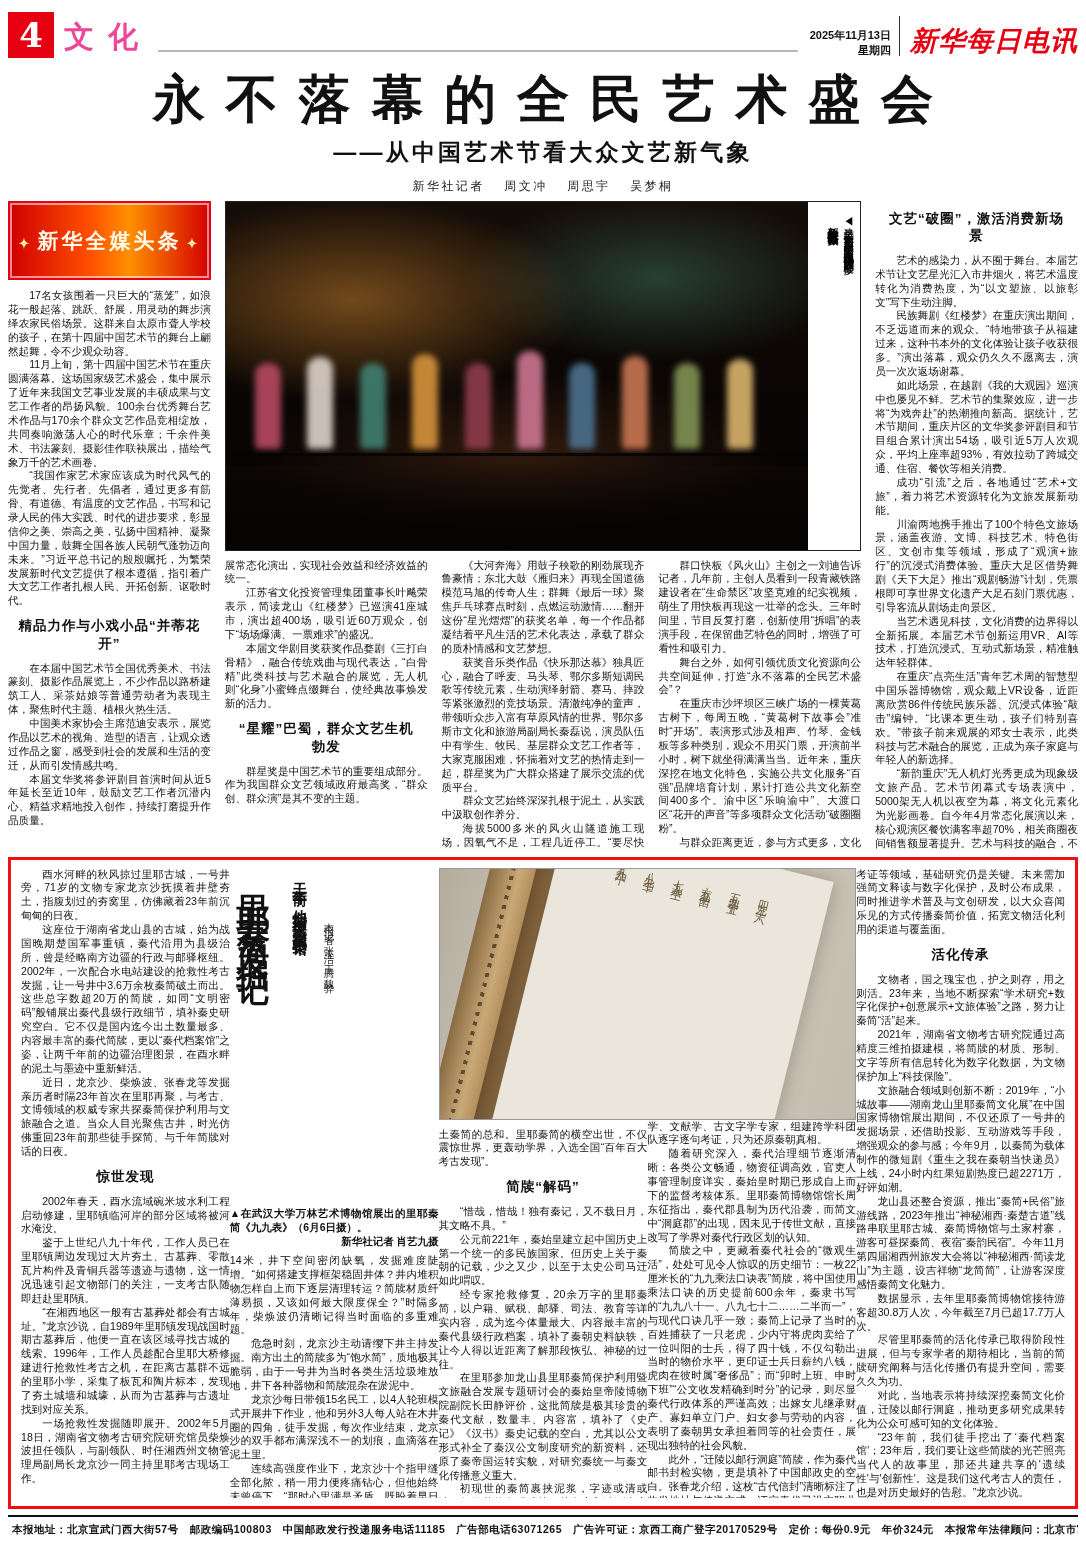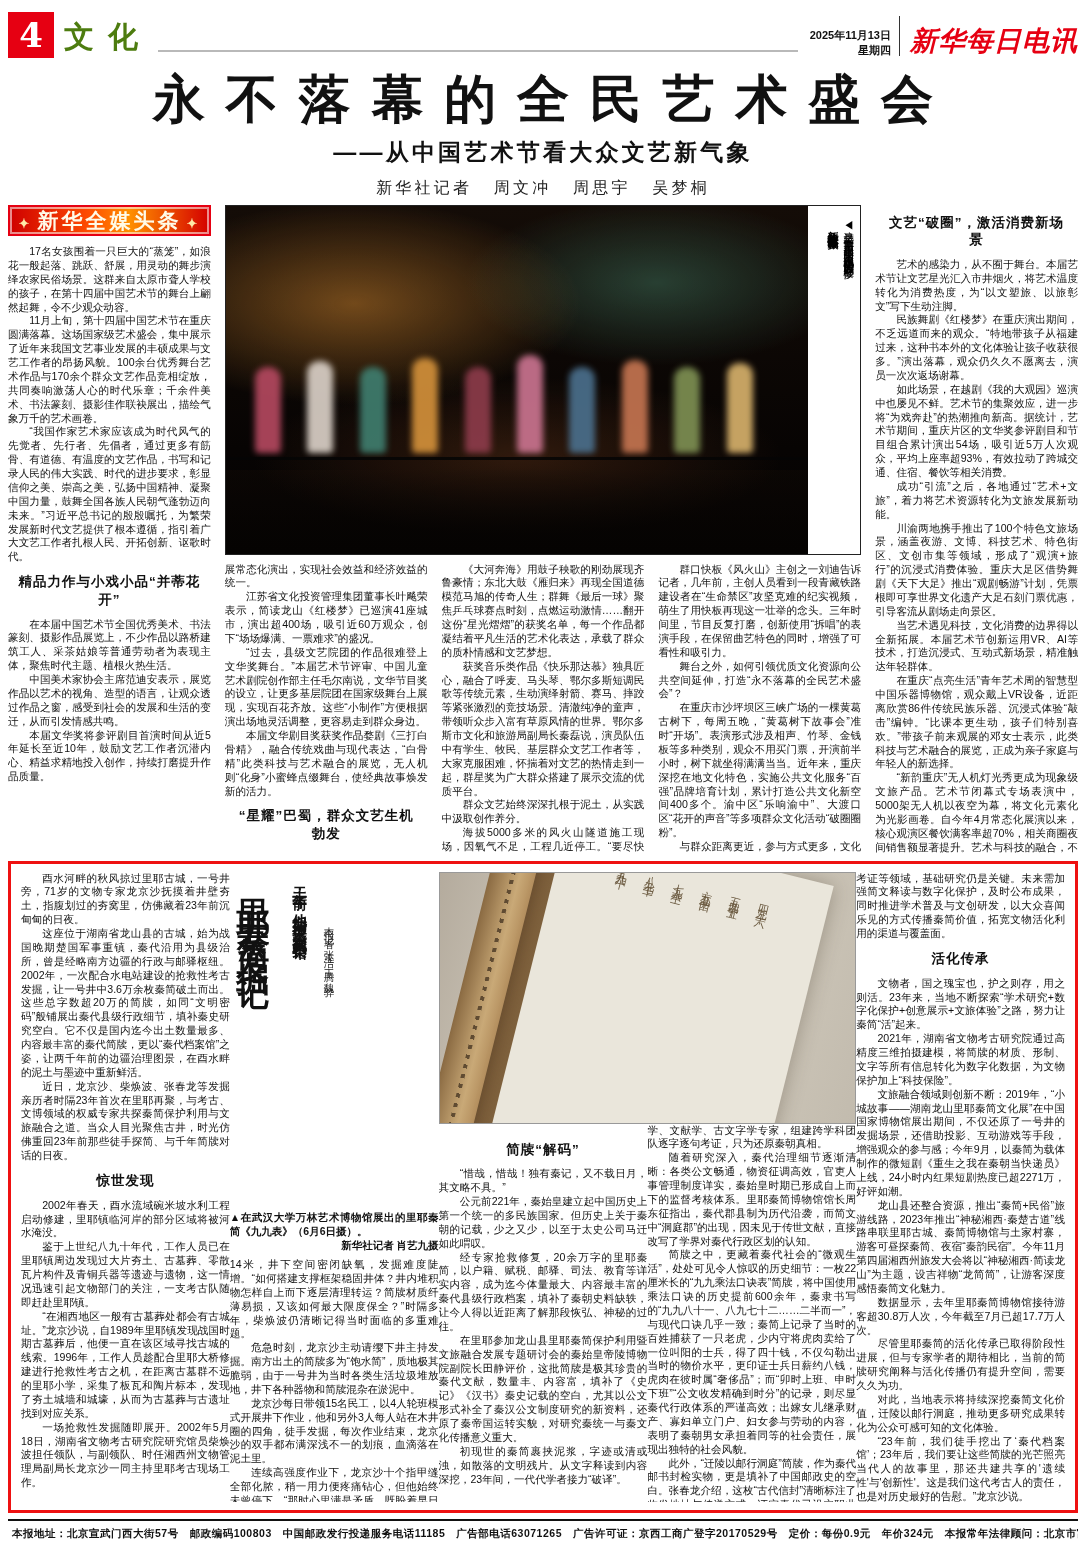--- a/index.html
+++ b/index.html
@@ -2,50 +2,50 @@
 <html><head>
 <meta charset="utf-8">
 <style>
   html,body{margin:0;padding:0;background:#e9e9e9;}
   .page{width:1086px;height:1559px;background:#fff;margin:0 auto;box-sizing:border-box;
         padding:6px 8px 0 8px;font-family:"Liberation Sans",sans-serif;color:#111;overflow:hidden;position:relative;}
   
   .hdr{display:flex;align-items:flex-end;height:52px;position:relative;}
   .pagenum{width:46px;height:46px;background:#e60012;color:#fff;font-weight:bold;font-size:34px;
            display:flex;align-items:center;justify-content:center;font-family:"DejaVu Serif",serif;}
-  .section-title{color:#4d7c0f;font-weight:bold;font-size:30px;letter-spacing:14px;margin:0 6px 0 10px;
+  .section-title{color:#ec4899;font-weight:bold;font-size:30px;letter-spacing:14px;margin:0 6px 0 10px;
                  font-family:"DejaVu Serif",serif;white-space:nowrap;}
   .hdr-rule{flex:1;height:2px;background:#b9b9b9;margin:0 12px 6px 0;align-self:flex-end;}
   .date-block{font-size:11px;font-weight:bold;text-align:right;line-height:1.35;margin-right:8px;white-space:nowrap;}
   .mast-divider{width:1px;height:40px;background:#333;margin:0 10px 2px 0;}
   .mast{color:#e60012;font-weight:bold;font-size:27px;font-family:"DejaVu Serif",serif;
         font-style:italic;white-space:nowrap;letter-spacing:1px;line-height:1;padding-bottom:4px;}
   
   .lead-head{text-align:center;margin:14px 0 6px 0;}
   .lead-head h1{margin:4px 0 10px 0;font-family:"DejaVu Serif",serif;font-weight:bold;
                 font-size:52px;letter-spacing:0.40em;text-indent:0.40em;line-height:1.05;}
   .lead-sub{font-size:23px;font-weight:bold;letter-spacing:0.14em;margin-bottom:10px;}
-  .lead-by{font-size:16px;letter-spacing:0.2em;word-spacing:14px;color:#222;margin-bottom:6px;}
+  .lead-by{font-size:12px;letter-spacing:0.2em;word-spacing:14px;color:#222;margin-bottom:6px;}
   
   .col{font-size:10.6px;line-height:1.31;text-align:justify;overflow:hidden;}
   .para{margin:0;text-indent:2em;}
   .cont{margin:0;text-indent:0;}
   .subhead{font-weight:bold;text-align:center;font-size:13.5px;margin:9px 8px;letter-spacing:1px;}
   
   .top-grid{display:grid;grid-template-columns:repeat(5,1fr);grid-template-rows:350px auto;
             column-gap:14px;height:648px;margin-top:4px;}
   .gc1{grid-column:1;grid-row:1/3;}
   .gphoto{grid-column:2/5;grid-row:1;display:flex;border:1px solid #222;background:#000;}
   .gc2{grid-column:2;grid-row:2;padding-top:8px;}
   .gc3{grid-column:3;grid-row:2;padding-top:8px;}
   .gc4{grid-column:4;grid-row:2;padding-top:8px;}
   .gc5{grid-column:5;grid-row:1/3;}
   
   .badge{border:2px solid #e60012;background:linear-gradient(90deg,#cf0000,#ff4e00 40%,#ff9000 60%,#d40000);
-         color:#fffbe8;font-weight:bold;font-size:21px;text-align:center;padding:0 2px;margin-bottom:9px;
+         color:#fffbe8;font-weight:bold;font-size:21px;text-align:center;padding:24px 2px;margin-bottom:9px;
          letter-spacing:3px;box-shadow:inset 0 0 0 2px rgba(255,255,255,.55);white-space:nowrap;}
   .badge .st{font-size:13px;color:#ffe9a8;margin:0 5px;}
   
   .stageArt{flex:1;position:relative;overflow:hidden;
     background:
       radial-gradient(ellipse 60% 45% at 22% 28%,rgba(196,126,44,.55),transparent 65%),
       radial-gradient(ellipse 55% 40% at 74% 22%,rgba(64,116,94,.50),transparent 60%),
       radial-gradient(ellipse 70% 35% at 50% 72%,rgba(110,58,28,.40),transparent 65%),
       linear-gradient(#140c07,#070403 70%,#030202);}
   .rail{position:absolute;left:0;right:0;bottom:27%;height:3px;background:rgba(5,5,5,.85);}
@@ -158,21 +158,20 @@
       <div class="capStrip">
         <span>◀这是二〇二五年十一月四日在第十四届中国艺术节闭幕式现场拍摄的民族舞剧《红楼梦》。</span>
         <b>新华社记者陈诚摄</b>
       </div>
     </div>
 
     <div class="col gc2">
       <p class="cont">展常态化演出，实现社会效益和经济效益的统一。</p>
       <div>
           <p class="para">江苏省文化投资管理集团董事长叶飚荣表示，简读龙山《红楼梦》已巡演41座城市，演出超400场，吸引近60万观众，创下“场场爆满、一票难求”的盛况。</p>
-          <p class="para">“过去，县级文艺院团的作品很难登上文华奖舞台。”本届艺术节评审、中国儿童艺术剧院创作部主任毛尔南说，文华节目奖的设立，让更多基层院团在国家级舞台上展现，实现百花齐放。这些“小制作”方便根据演出场地灵活调整，更容易走到群众身边。</p>
           <p class="para">本届文华剧目奖获奖作品婺剧《三打白骨精》，融合传统戏曲与现代表达，“白骨精”此类科技与艺术融合的展览，无人机则“化身”小蜜蜂点缀舞台，使经典故事焕发新的活力。</p>
         </div>
       <h3 class="subhead">“星耀”巴蜀，群众文艺生机勃发</h3>
       <div>
           <p class="para">群星奖是中国艺术节的重要组成部分。作为我国群众文艺领域政府最高奖，“群众创、群众演”是其不变的主题。</p>
         </div>
     </div>
 
     <div class="col gc3">
       <div>
@@ -250,20 +249,21 @@
             <span class="slipCol">九九八十一</span>
             <span class="slipCol">八九七十二</span>
             <span class="slipCol">七九六十三</span>
             <span class="slipCol">六九五十四</span>
             <span class="slipCol">五九四十五</span>
             <span class="slipCol">四九三十六</span>
           </div>
       </div>
 
       <div class="col bc3">
+        <p class="cont">土秦简的总和。里耶秦简的横空出世，不仅震惊世界，更轰动学界，入选全国“百年百大考古发现”。</p>
         <h3 class="subhead">简牍“解码”</h3>
         <div>
             <p class="para">“惜哉，惜哉！独有秦记，又不载日月，其文略不具。”</p>
             <p class="para">公元前221年，秦始皇建立起中国历史上第一个统一的多民族国家。但历史上关于秦朝的记载，少之又少，以至于太史公司马迁如此喟叹。</p>
             <p class="para">经专家抢救修复，20余万字的里耶秦简，以户籍、赋税、邮驿、司法、教育等详实内容，成为迄今体量最大、内容最丰富的秦代县级行政档案，填补了秦朝史料缺轶，让今人得以近距离了解那段恢弘、神秘的过往。</p>
             <p class="para">在里耶参加龙山县里耶秦简保护利用暨文旅融合发展专题研讨会的秦始皇帝陵博物院副院长田静评价，这批简牍是极其珍贵的秦代文献，数量丰、内容富，填补了《史记》《汉书》秦史记载的空白，尤其以公文形式补全了秦汉公文制度研究的新资料，还原了秦帝国运转实貌，对研究秦统一与秦文化传播意义重大。</p>
             <p class="para">初现世的秦简裹挟泥浆，字迹或清或浊，如散落的文明残片。从文字释读到内容深挖，23年间，一代代学者接力“破译”。</p>
           </div>
       </div>
 

